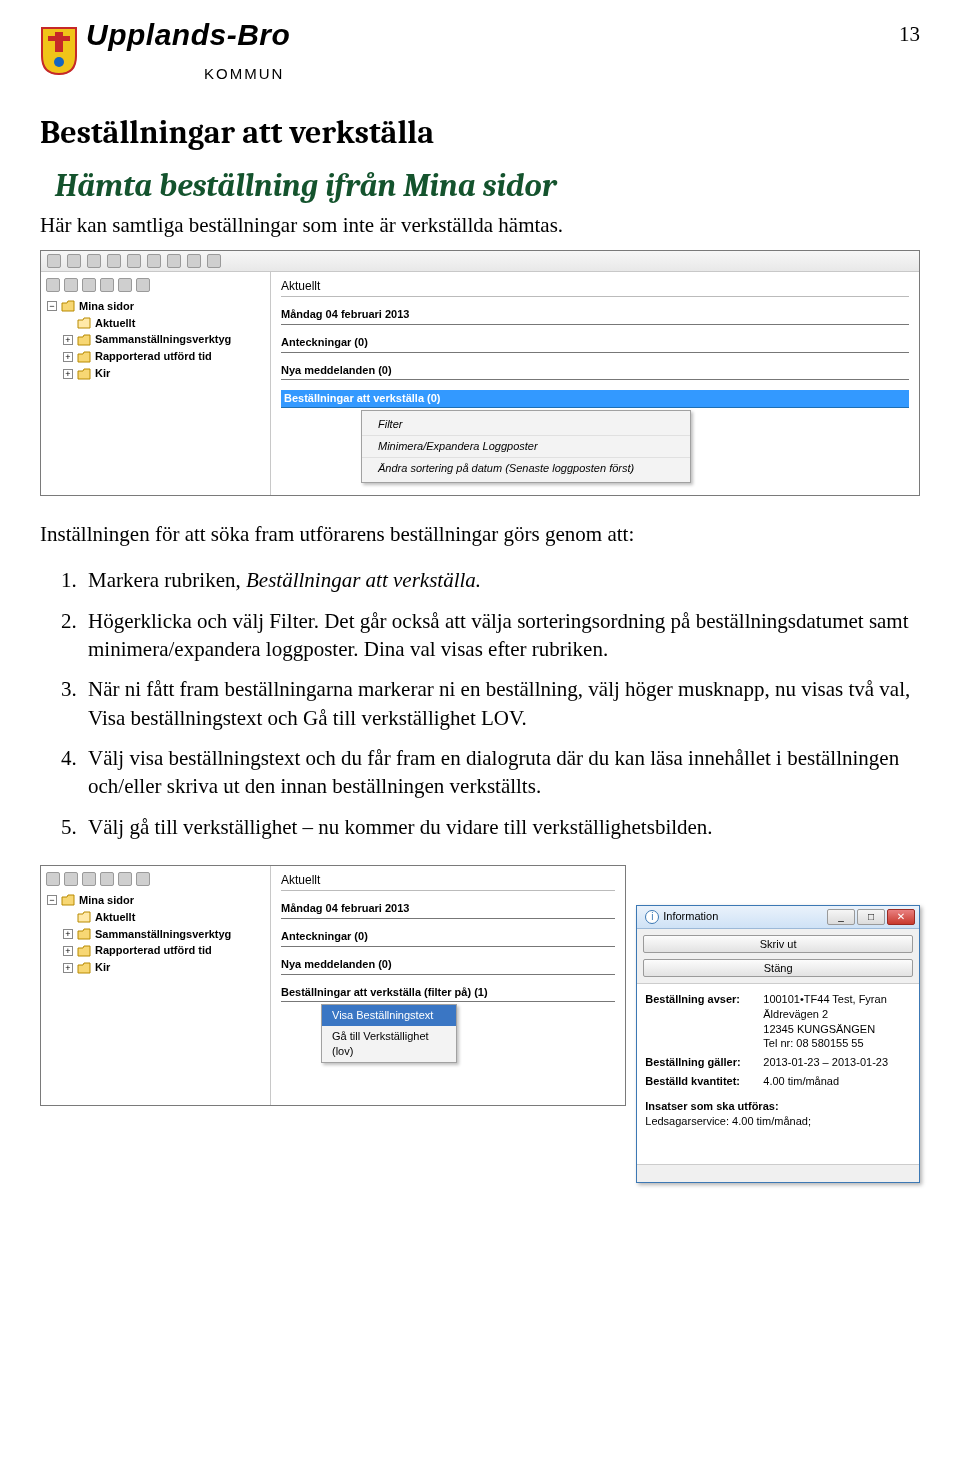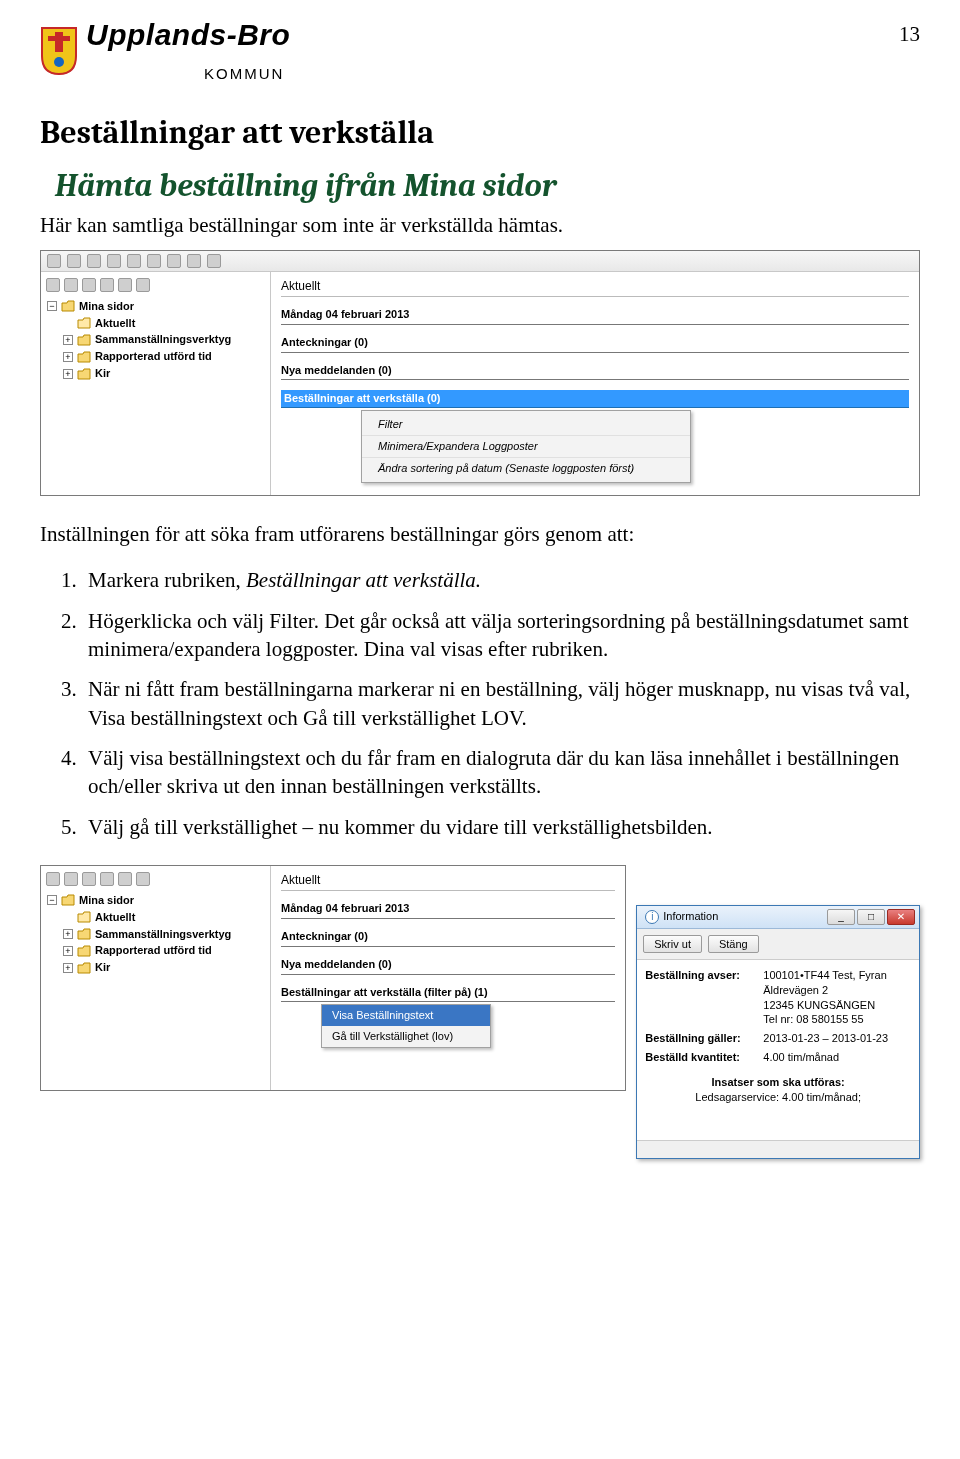--- a/index.html
+++ b/index.html
@@ -185,21 +185,21 @@
   }
   .order-tail {
     display: inline-block;
     padding: 1px 3px;
     font-size: 11px;
   }
   .ctx2 {
     position: relative;
     margin-left: 40px;
     margin-top: 2px;
-    width: 170px;
+    width: 136px;
     background: #f3f3f3;
     border: 1px solid #a1a1a1;
     box-shadow: 2px 2px 3px rgba(0,0,0,.25);
   }
   .ctx2 .mi {
     padding: 3px 10px;
     font-size: 11px;
   }
   .ctx2 .mi.sel {
     background: #3a76c4;
@@ -263,20 +263,21 @@
     background: linear-gradient(#e98080,#c83a2e);
     color: #fff;
     border-color: #9a2a22;
   }
   .modal-toolbar {
     display: flex;
     gap: 6px;
     padding: 6px;
     border-bottom: 1px solid #ccc;
     background: #f0f0f0;
+    flex-direction: column;
   }
   .btn3d {
     background: linear-gradient(#fcfcfc,#e2e2e2);
     border: 1px solid #9a9a9a;
     border-radius: 2px;
     padding: 2px 10px;
     font-size: 11px;
     font-family: Tahoma, Arial, sans-serif;
   }
   .modal-body {
@@ -503,21 +504,21 @@
 Tel nr: 08 580155 55</div>
       </div>
       <div class="kv">
         <div class="k">Beställning gäller:</div>
         <div class="v">2013-01-23 – 2013-01-23</div>
       </div>
       <div class="kv">
         <div class="k">Beställd kvantitet:</div>
         <div class="v">4.00 tim/månad</div>
       </div>
-      <div style="margin-top:10px;text-align:center;">
+      <div style="margin-top:10px;">
         <div style="font-weight:700;">Insatser som ska utföras:</div>
         <div>Ledsagarservice: 4.00 tim/månad;</div>
       </div>
     </div>
     <div class="modal-footer"></div>
   </div>
 
 </div>
 
 </body></html>

